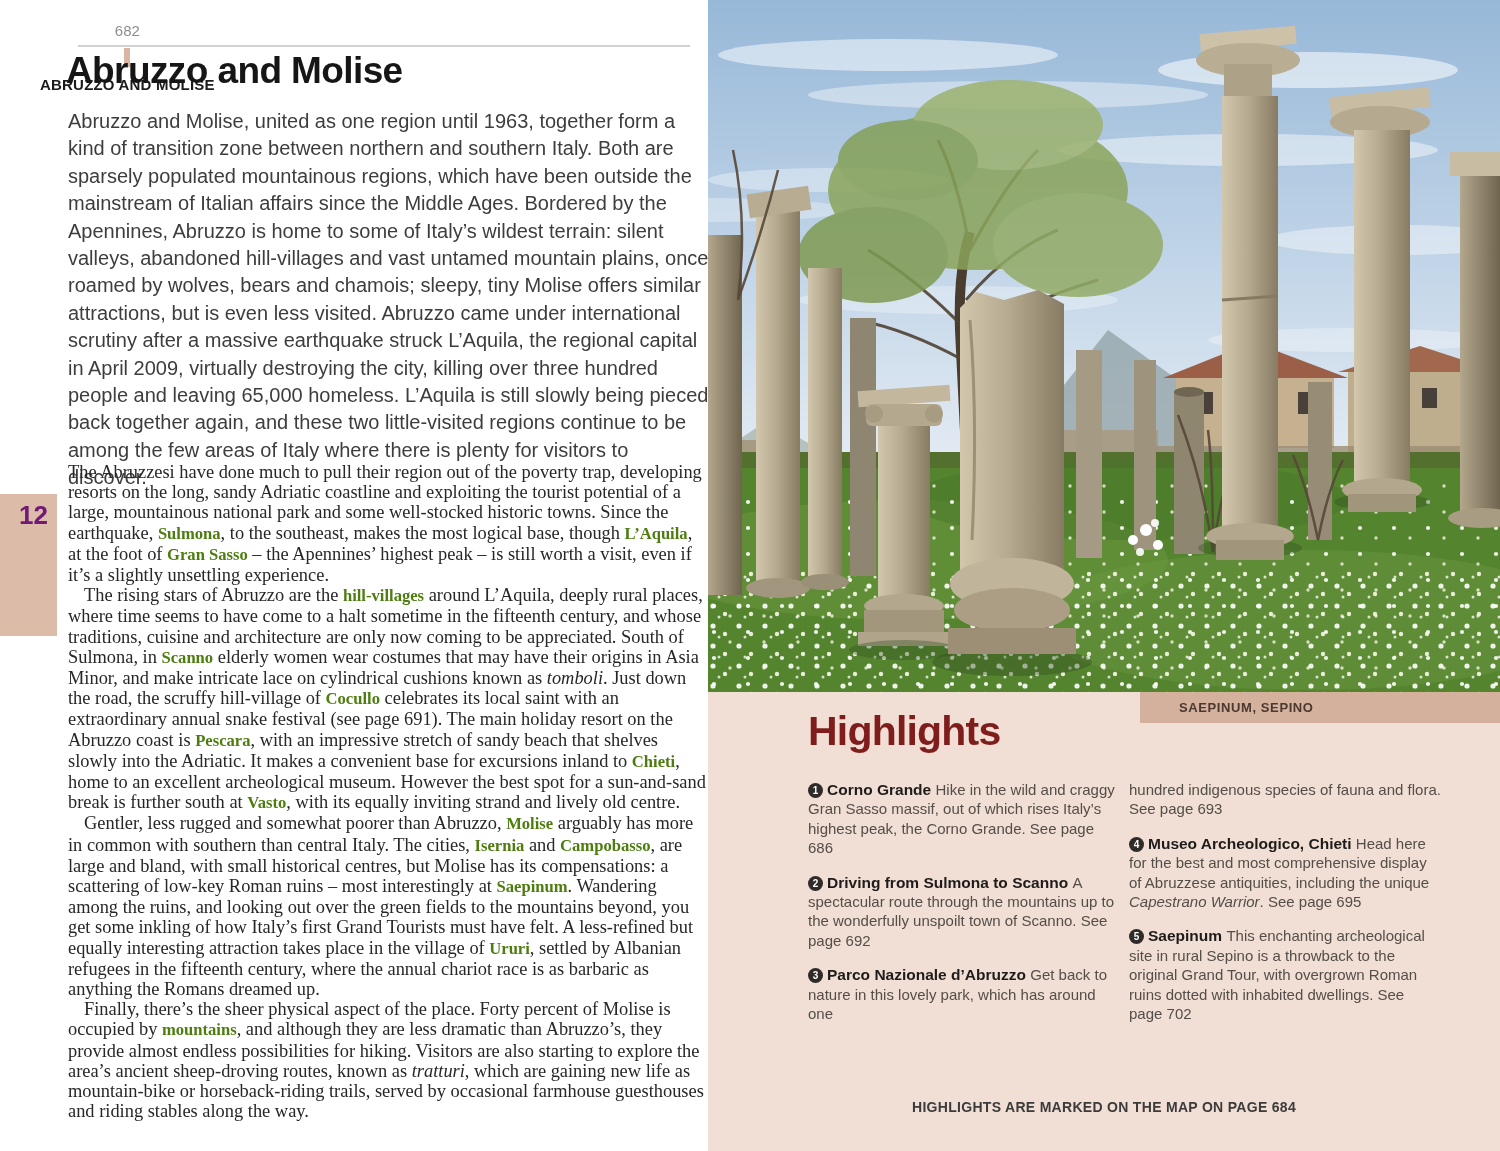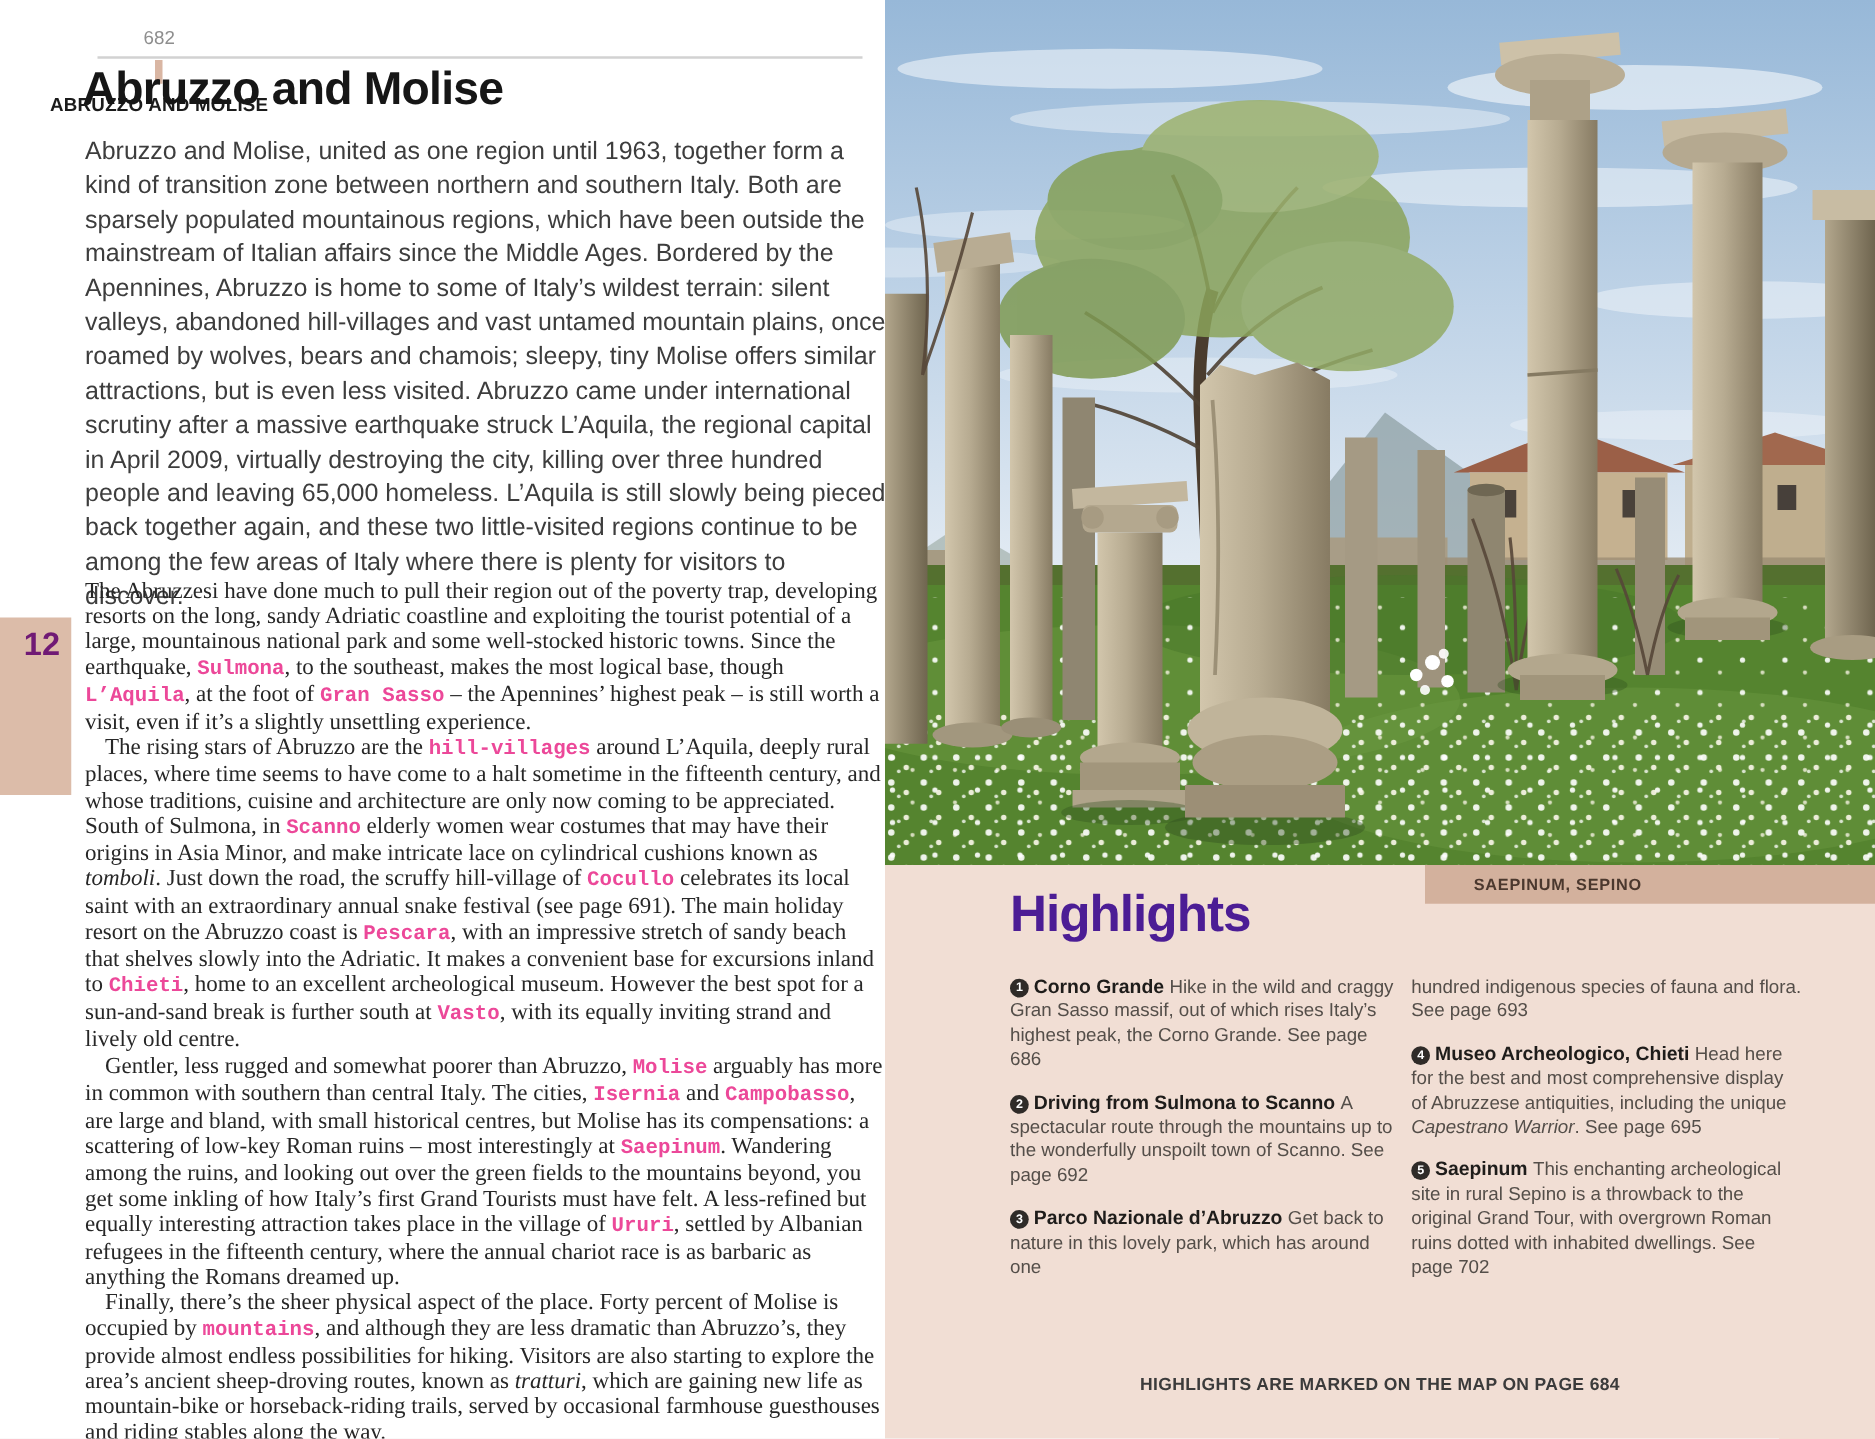--- a/index.html
+++ b/index.html
@@ -13,33 +13,33 @@
   .running-head{font-size:15px;font-weight:bold;color:#1b1b1b;letter-spacing:.2px;}
   .header-rule{position:absolute;left:78px;top:45px;width:612px;height:2px;background:#d2d2d2;}
   .page-title{position:absolute;left:66px;top:50px;font-size:37px;font-weight:bold;
               color:#161616;letter-spacing:-0.6px;}
   .intro{position:absolute;left:68px;top:108px;width:642px;font-size:20px;line-height:27.4px;
          color:#3d3d3d;}
   .body-text{position:absolute;left:68px;top:462px;width:640px;font-family:"Liberation Serif",serif;
              font-size:18.4px;line-height:20.2px;color:#272727;}
   .body-text p{margin:0;}
   .body-text p.indent{text-indent:16px;}
-  .body-text .b{font-family:Liberation Mono, monospace;font-weight:bold;font-size:16.6px;color:#ec4899;margin-top:16px;}
+  .body-text .b{font-family:Liberation Serif, serif;font-weight:bold;font-size:16.6px;color:#4d7c0f;margin-top:16px;}
   .body-text .i{font-style:italic;}
   .chapter-tab{position:absolute;left:0;top:494px;width:57px;height:142px;background:#dcbca9;}
   .chapter-tab span{position:absolute;top:6px;right:9px;font-size:26px;font-weight:bold;color:#701a75;}
   
   .photo{position:absolute;left:708px;top:0;width:792px;height:692px;overflow:hidden;background:#a9c3dc;}
   
   .caption-bar{position:absolute;left:1140px;top:692px;width:360px;height:31px;background:#d3b19d;z-index:3;}
   .caption-bar span{display:block;padding-left:39px;line-height:31px;font-size:13px;font-weight:bold;
                     letter-spacing:.6px;color:#4b382e;}
   
   .panel{position:absolute;left:708px;top:692px;width:792px;height:459px;background:#f1ded4;z-index:1;}
-  .hl-title-h{position:absolute;left:100px;top:16px;font-size:41px;font-weight:bold;color:#4c1d95;
+  .hl-title-h{position:absolute;left:100px;top:16px;font-size:41px;font-weight:bold;color:#7f1d1d;
               letter-spacing:-0.8px;}
   .hl-cols{position:absolute;left:100px;top:88px;width:650px;display:flex;gap:9px;}
   .hl-col{width:312px;}
   .hl-item{margin-bottom:15px;font-size:15px;line-height:19.4px;color:#544e49;}
   .hl-num{display:inline-block;width:15px;height:15px;border-radius:50%;background:#2f2b28;color:#ffffff;
           font-size:10px;font-weight:bold;line-height:15px;text-align:center;vertical-align:1px;
           margin-right:4px;}
   .hl-title{font-weight:bold;color:#1e1c1a;font-size:15.5px;}
   .hl-item .i{font-style:italic;}
   .hl-footer{position:absolute;left:0;bottom:36px;width:100%;text-align:center;font-size:14px;

